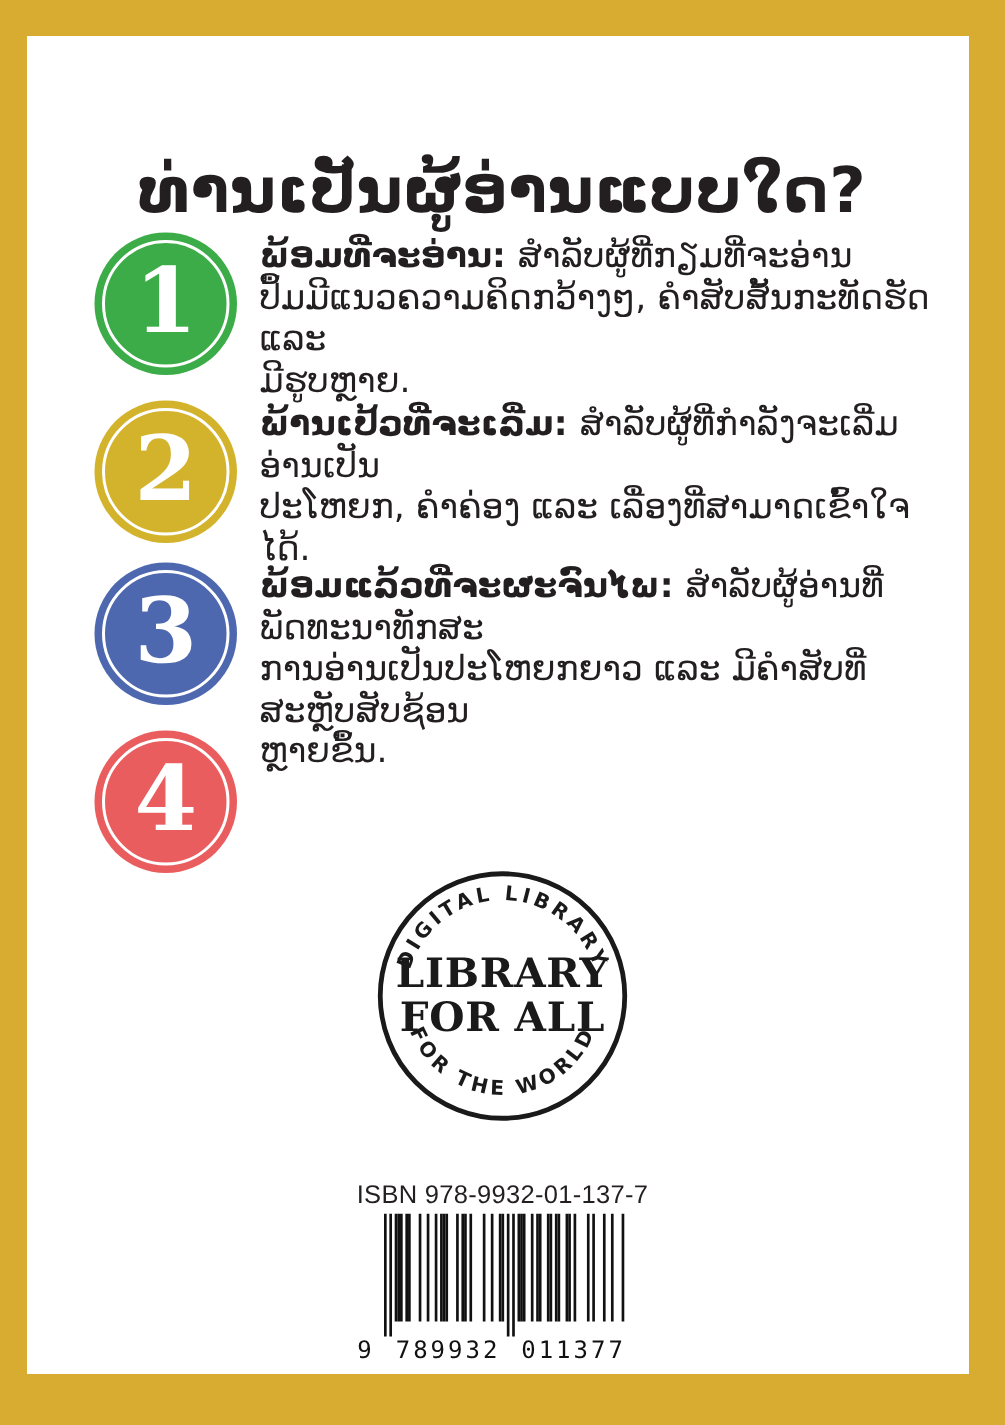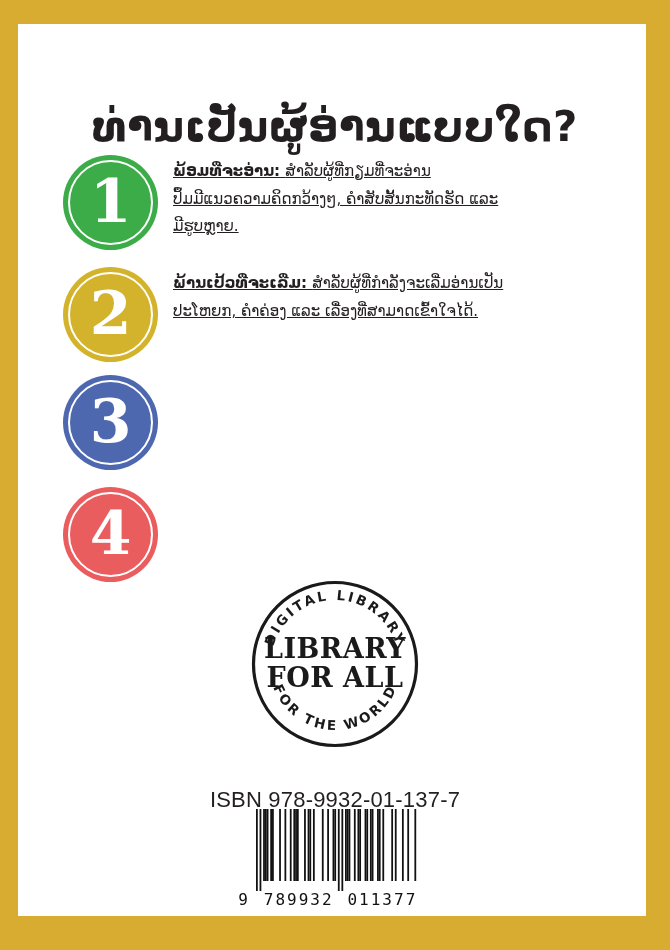--- a/index.html
+++ b/index.html
@@ -48,38 +48,37 @@
   .num {
     color:#fff;
     font-family:"DejaVu Serif", serif;
     font-weight:700;
     font-size:60px;
     line-height:1;
     transform:translateY(-2px);
   }
   .item-text {
     padding-top:3px;
-    font-size:15px;
+    font-size:23px;
     line-height:27.5px;
-    text-decoration:underline;
   }
   .item-text .lead { font-weight:700; }
   .logo {
     position:absolute;
     top:579px; left:50%;
     transform:translateX(-50%);
     width:170px; height:170px;
   }
   .logo svg { display:block; }
   .isbn-label {
     position:absolute;
     top:787px; left:0; right:0;
     text-align:center;
     font-family:"Liberation Sans", sans-serif;
-    font-size:22px;
+    font-size:17px;
     letter-spacing:0.2px;
   }
   .barcode {
     position:absolute;
     top:809px; left:50%;
     transform:translateX(-50%);
   }
 </style>
 </head>
 <body>
@@ -104,20 +103,23 @@
         <span class="num">2</span>
       </div>
       <div class="item-text">
         <span class="lead">ພ້ານເປ້ວທີ່ຈະເລີ່ມ: </span><span>ສຳລັບຜູ້ທີ່ກຳລັງຈະເລີ່ມອ່ານເປັນ<br>ປະໂຫຍກ, ຄຳຄ່ອງ ແລະ ເລື່ອງທີ່ສາມາດເຂົ້າໃຈໄດ້.</span>
       </div>
     </div>
 
     <div class="item" style="top: 375px;">
       <div class="num-circle" style="background: rgb(78, 104, 176);">
         <span class="num">3</span>
+      </div>
+      <div class="item-text">
+        <span class="lead">ພ້ອມແລ້ວທີ່ຈະຜະຈົນໄພ: </span><span>ສຳລັບຜູ້ອ່ານທີ່ພັດທະນາທັກສະ<br>ການອ່ານເປັນປະໂຫຍກຍາວ ແລະ ມີຄຳສັບທີ່ສະຫຼັບສັບຊ້ອນ<br>ຫຼາຍຂຶ້ນ.</span>
       </div>
     </div>
 
     <div class="item" style="top: 487px;">
       <div class="num-circle" style="background: rgb(234, 93, 95);">
         <span class="num">4</span>
       </div>
     </div>
   </div>
 

